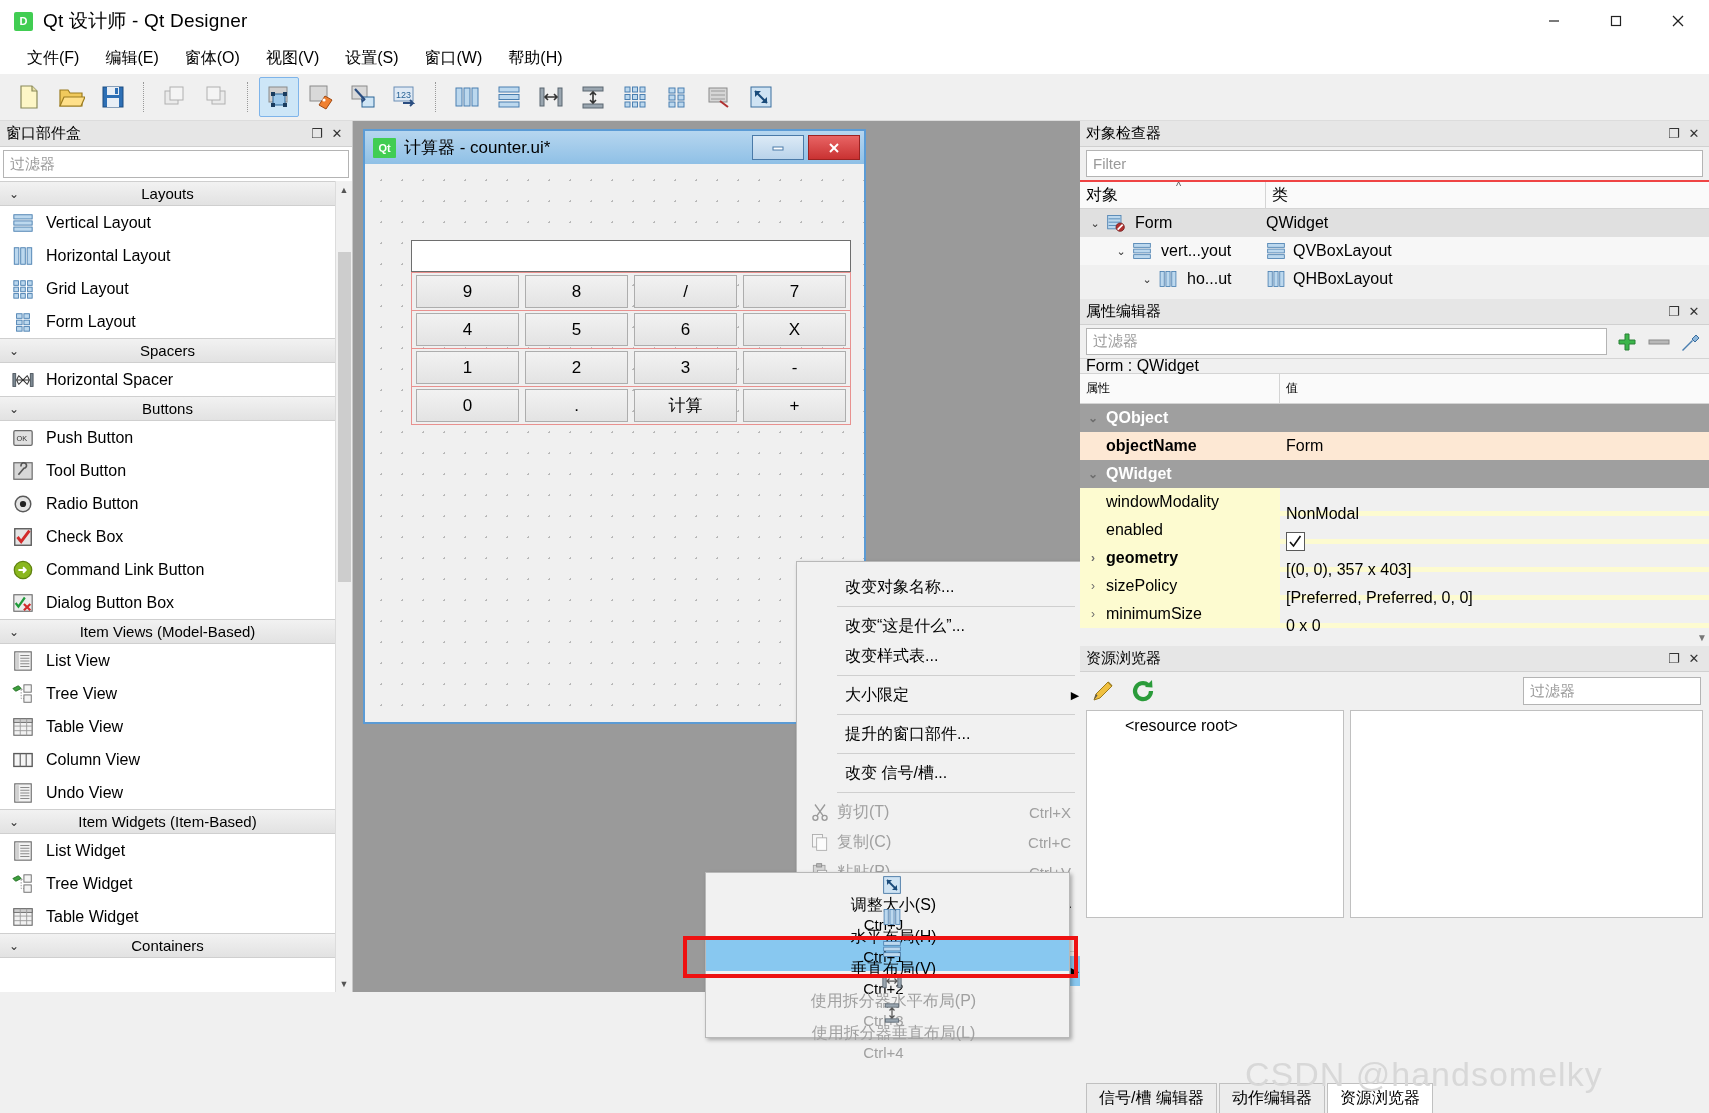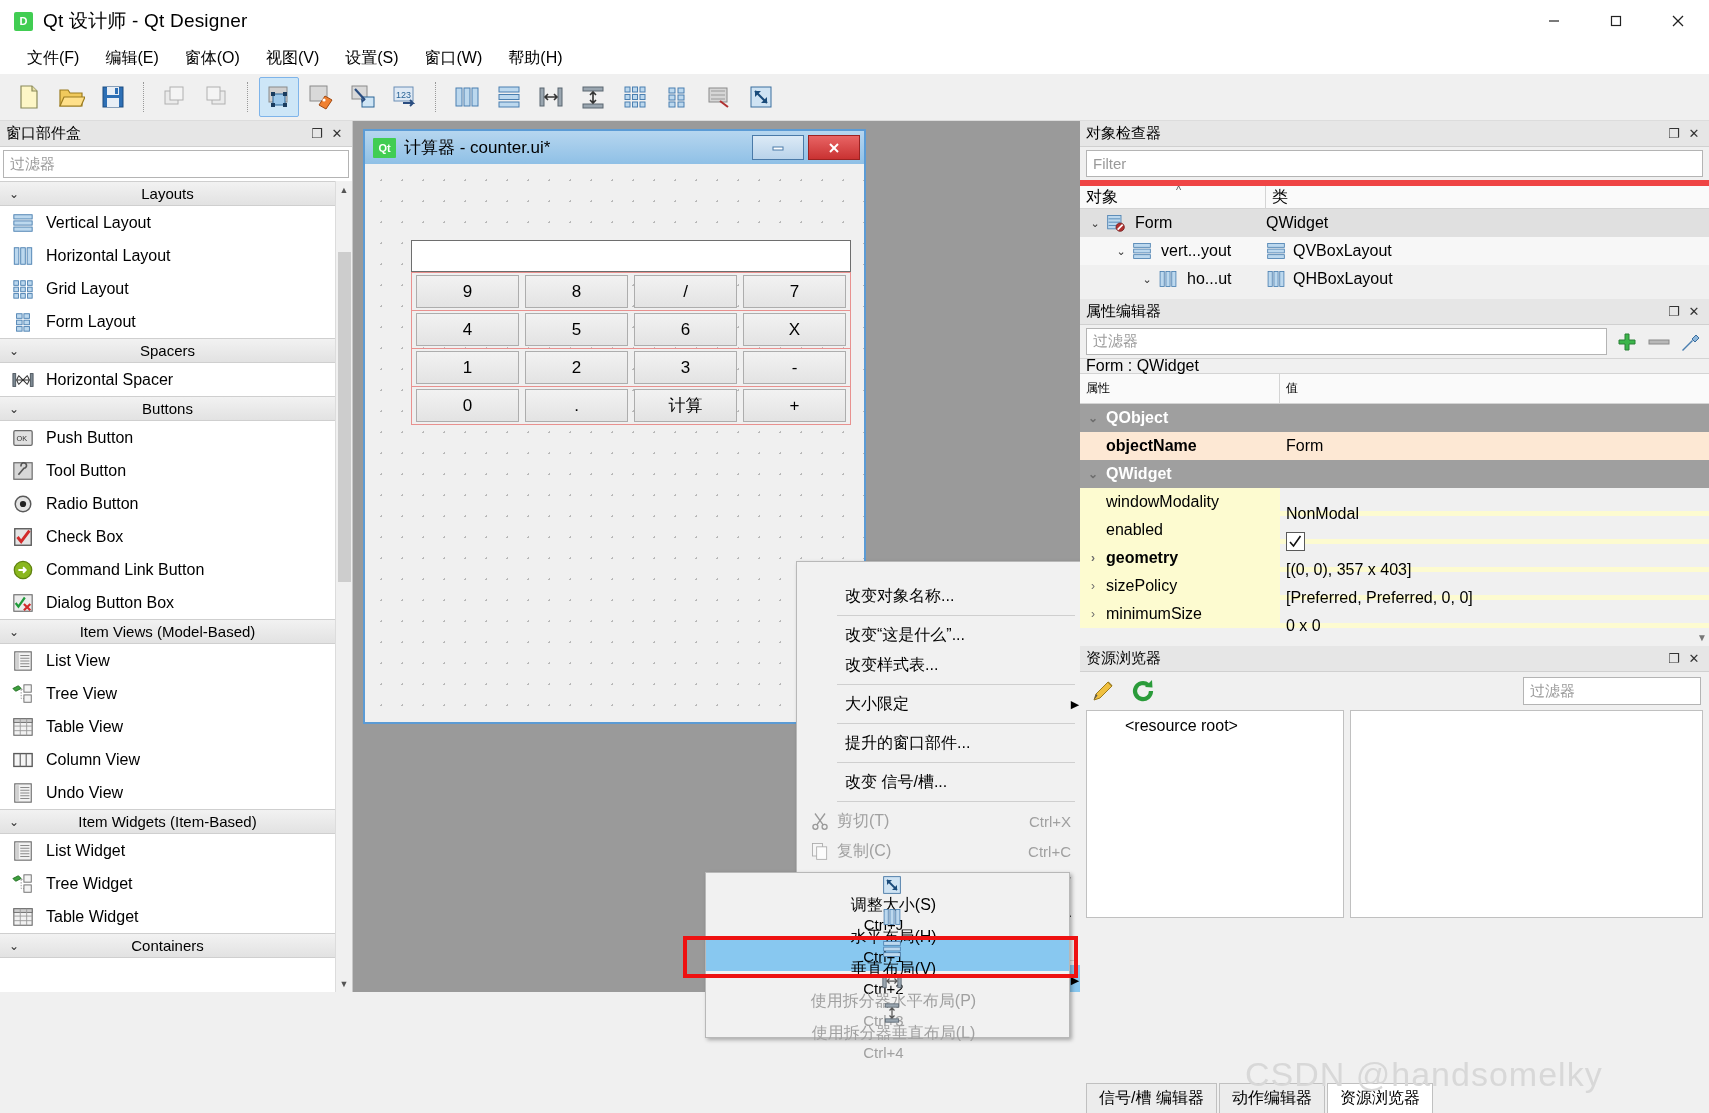--- a/index.html
+++ b/index.html
@@ -132,21 +132,21 @@
     flex:1; height: 33px; margin: 0 3px; background: linear-gradient(#f2f2f2,#e3e3e3);
     border: 1px solid #adadad; display:flex; align-items:center; justify-content:center;
     font-size: 17px; color:#000;
   }
 
   
   .ctxmenu {
     position:absolute; left: 443px; top: 440px; width: 290px;
     background: #f1f1f1; border: 1px solid #b8b8b8;
     box-shadow: 2px 2px 4px rgba(0,0,0,.3);
-    padding: 19px 0; z-index: 50;
+    padding: 10px 0; z-index: 50;
   }
   .ctx-item { height: 30px; display:flex; align-items:center; font-size:16px; padding-left: 8px;}
   .ctx-item .ico { width: 30px; height: 22px; display:flex;align-items:center;justify-content:center; margin-right:2px;}
   .ctx-item .lbl { flex: 1; }
   .ctx-item .sc { color:#000; font-size:15px; padding-right: 14px; }
   .ctx-item.disabled .lbl, .ctx-item.disabled .sc { color:#a0a0a0; }
   .ctx-item.noicon .lbl { padding-left: 40px; }
   .ctx-item.highlight { background:#88c8f0; }
   .ctx-sep { height:1px; background:#cfcfcf; margin: 4px 10px 4px 40px; }
   .ctx-arrow { width: 20px; text-align:center; font-size: 11px; }
@@ -167,21 +167,21 @@
   .redbox {
     position:absolute; left: 683px; top: 936px; width: 395px; height: 42px;
     border: 4px solid #ee1111; z-index: 70; pointer-events:none;
   }
 
   
   .rightcol { position:absolute; left: 1080px; top:121px; width: 629px; height: 992px; background:#f0f0f0;}
   .rpanel { background:#f0f0f0; }
   .rfilter { margin: 3px 6px; height: 27px; border:1px solid #b4b4b4; background:#fff;
              display:flex; align-items:center; padding:0 6px; color:#9a9a9a; font-size:15px;}
-  .tree-head { display:flex; height: 29px; background:#fafafa; border-top:6px solid #ef4444; border-bottom:1px solid #d4d4d4; font-size:16px;}
+  .tree-head { display:flex; height: 29px; background:#fafafa; border-top:2px solid #ef4444; border-bottom:1px solid #d4d4d4; font-size:16px;}
   .tree-head .c1 { width: 186px; border-right:1px solid #d4d4d4; display:flex; align-items:center; padding-left:6px; position:relative;}
   .tree-head .c2 { flex:1; display:flex; align-items:center; padding-left:6px;}
   .tree-row { display:flex; height: 28px; font-size:16px; align-items:center; }
   .tree-row.sel { background:#e0e0e0; }
   .tree-row.alt { background:#f7f7f7; }
   .tree-row .c1 { width: 186px; display:flex; align-items:center; }
   .tree-row .c2 { flex:1; display:flex; align-items:center; gap:7px;}
   .tw-chev { width: 22px; text-align:center; font-size:11px; color:#333;}
 
   .prop-hdr { height: 16px; display:flex; align-items:center; padding-left:6px; font-size:16px;

